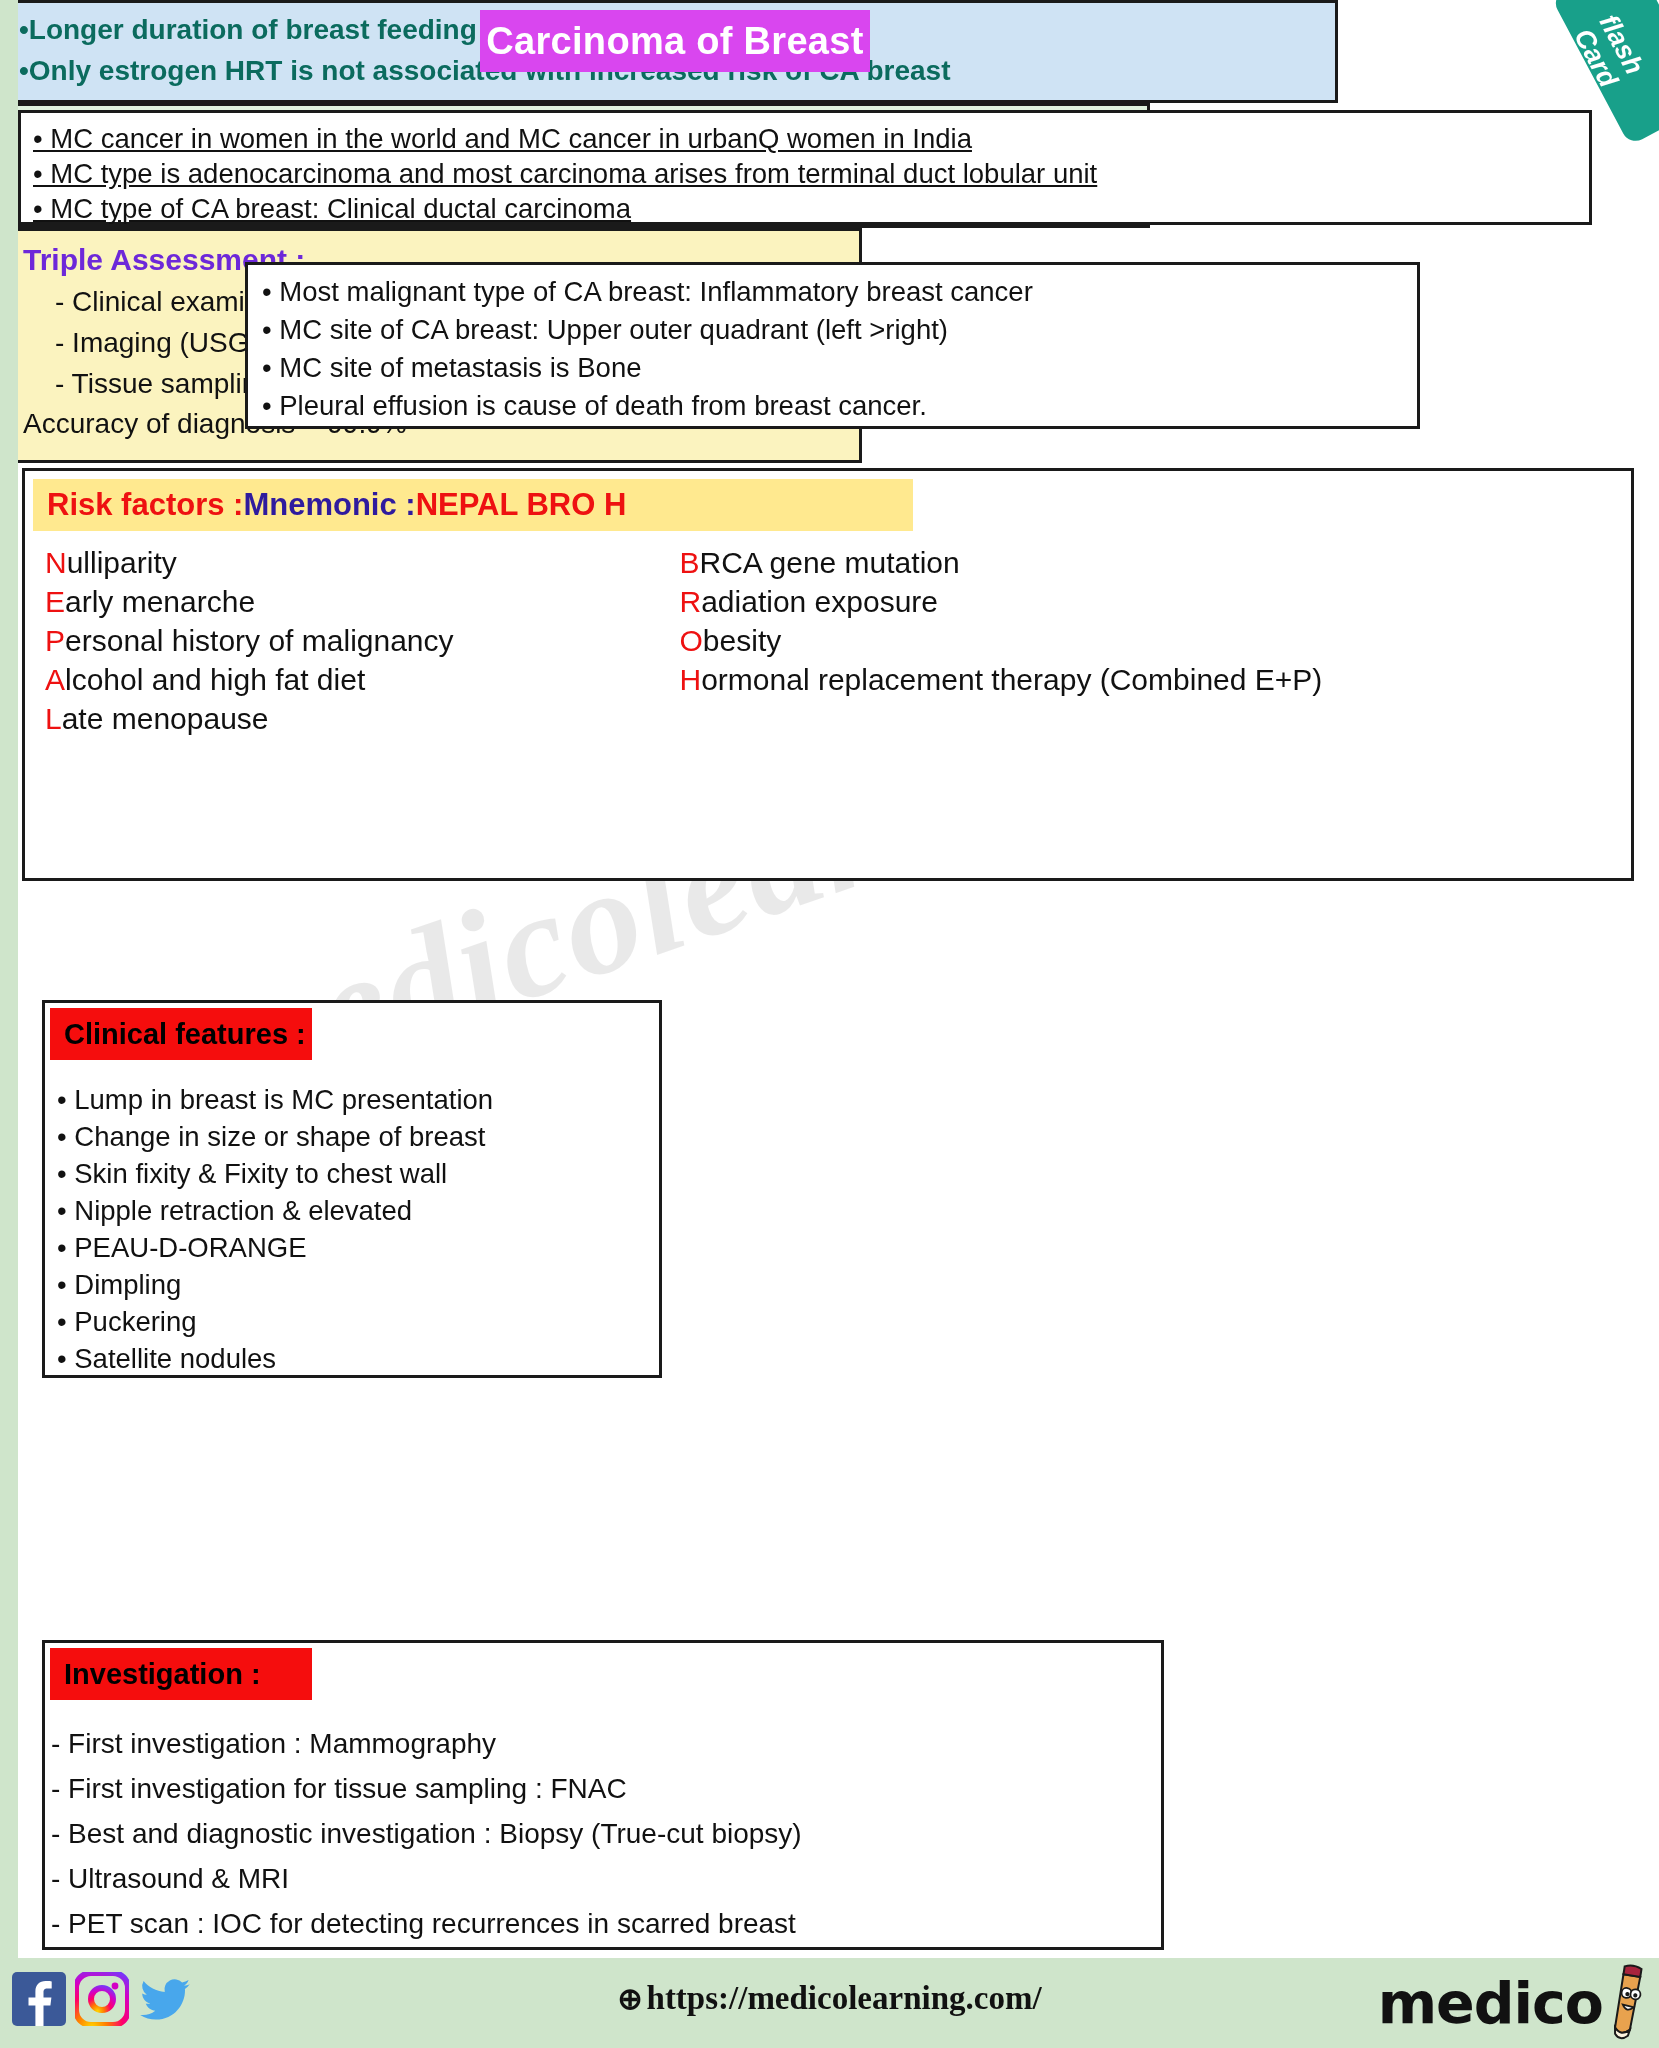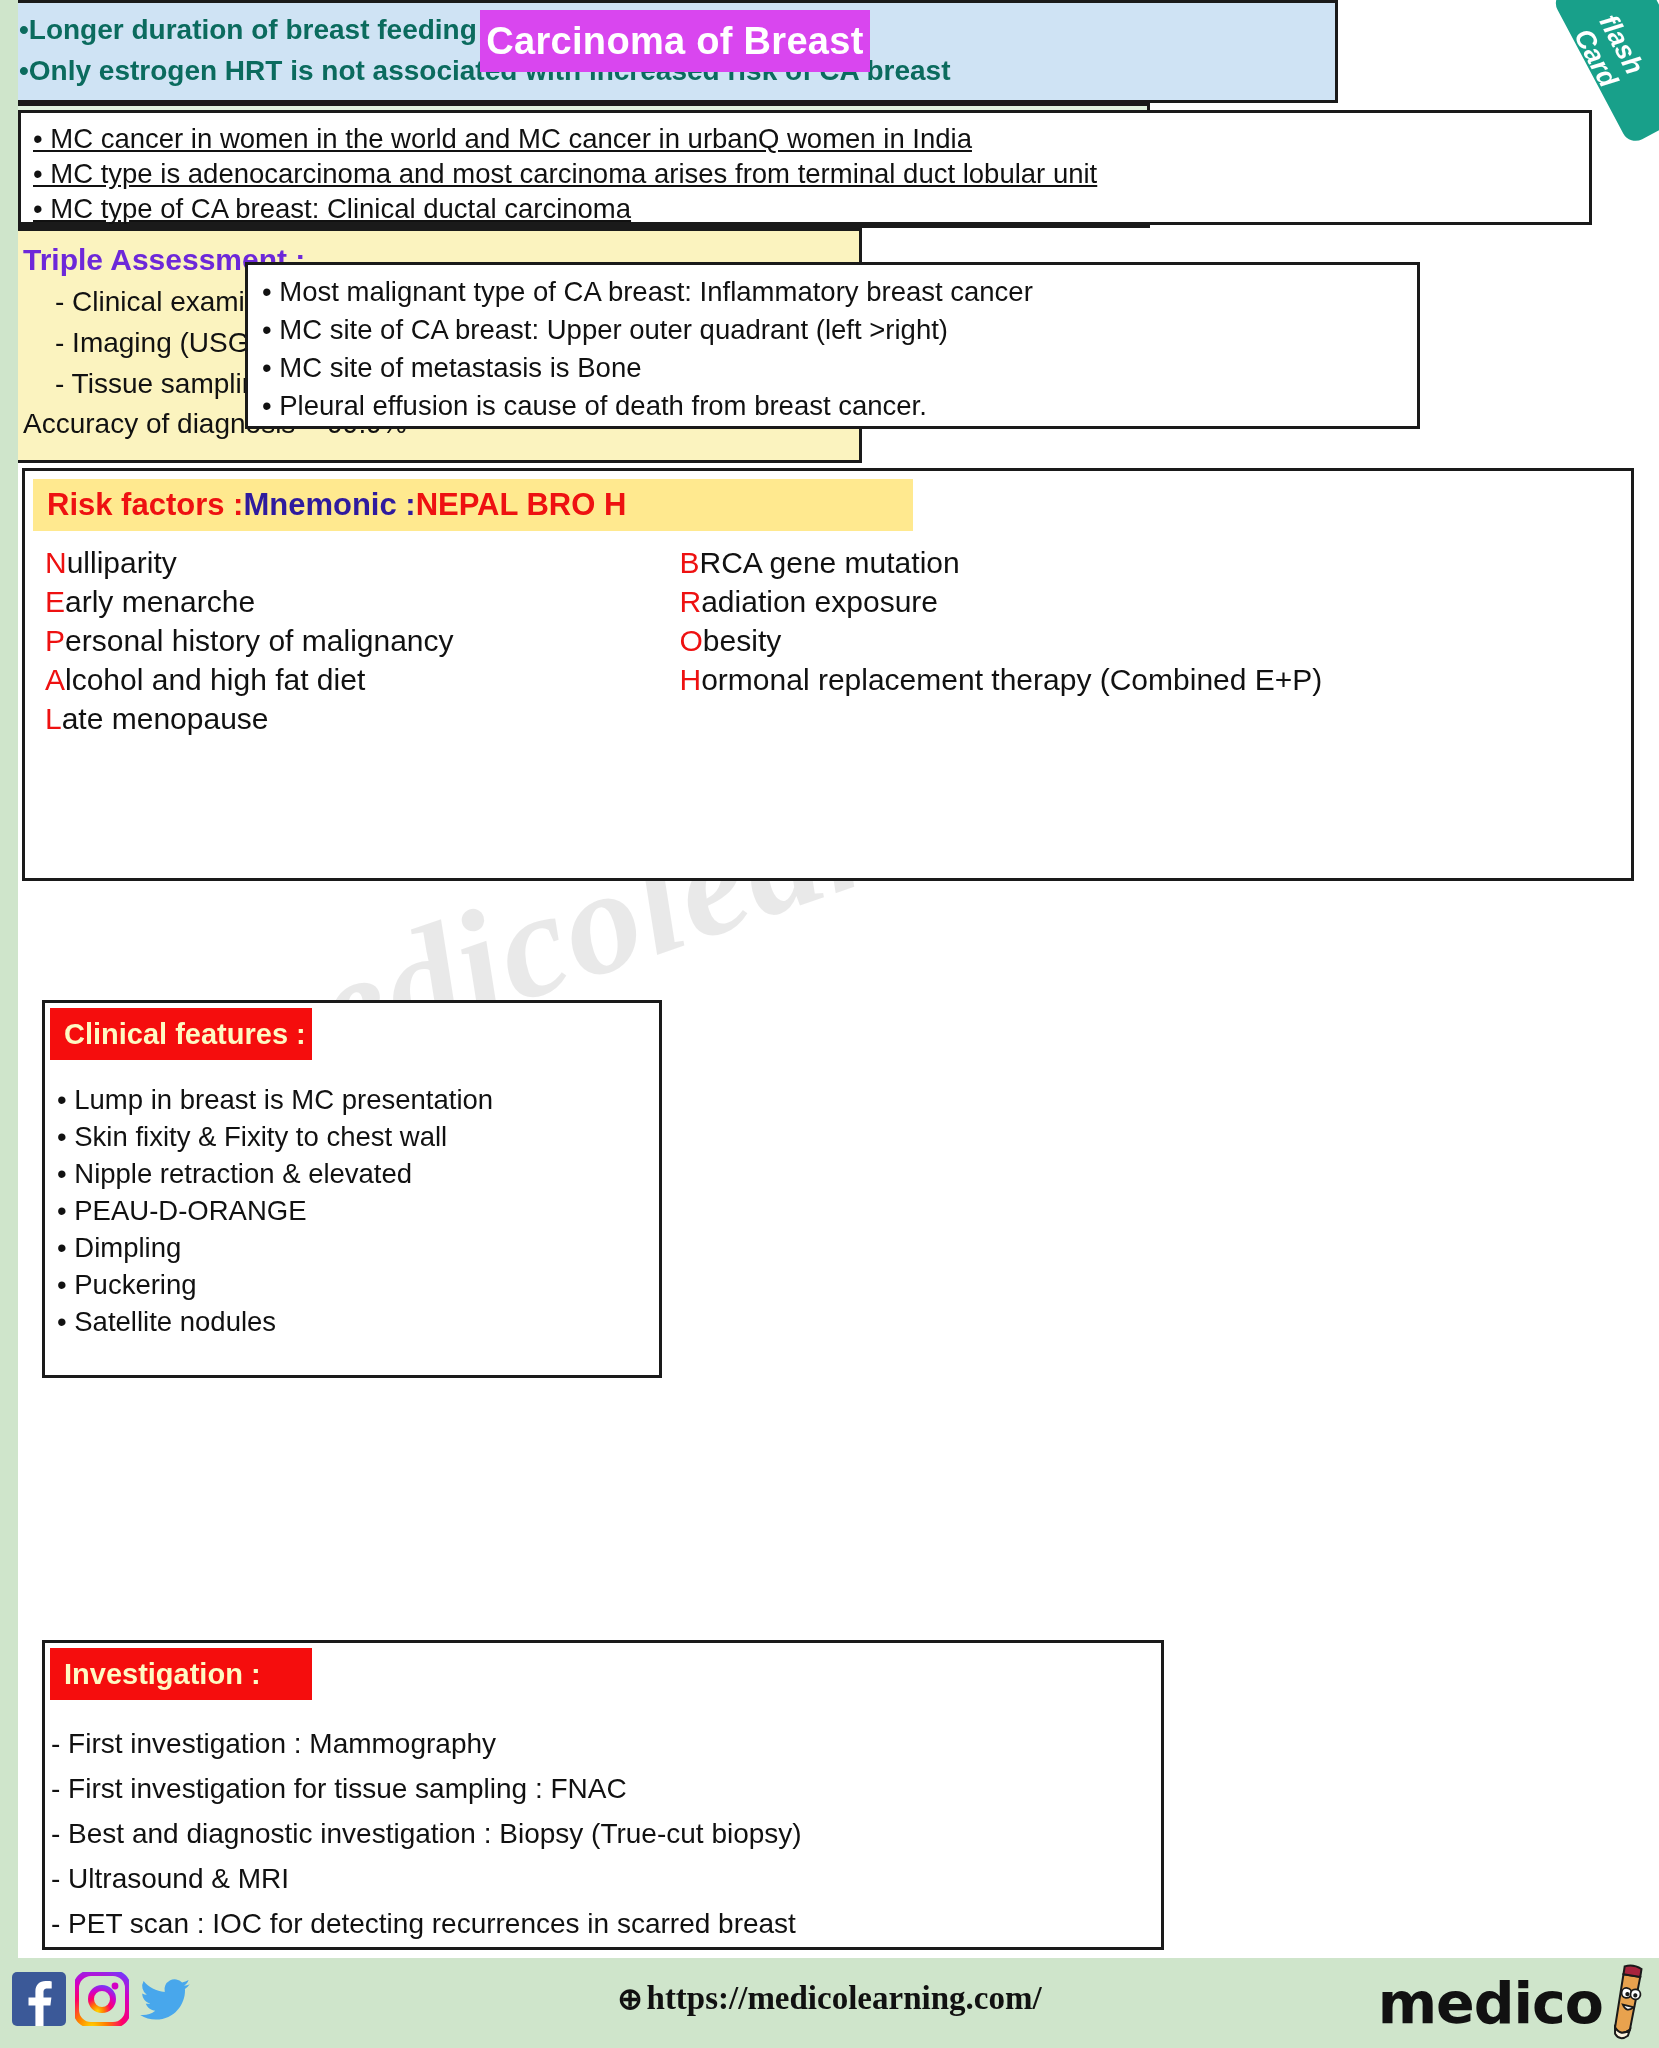--- a/index.html
+++ b/index.html
@@ -190,21 +190,21 @@
 
   
   #box-clin {
     left: 42px; top: 1000px;
     width: 620px; height: 378px;
     padding: 0;
   }
   .tag-red {
     position: absolute;
     background: #f50d0d;
-    color: #fef9c3;
+    color: #000000;
     font-size: 29px;
     font-weight: bold;
     display: flex;
     align-items: center;
     padding: 0 14px;
     box-sizing: border-box;
     white-space: nowrap;
   }
   #tag-clin { left: 5px; top: 5px; width: 262px; height: 52px; }
   #clin-list {
@@ -386,20 +386,21 @@
 
   <div id="box-blue">
     <div class="bl">•Longer duration of breast feeding has a protective effect</div>
     <div class="bl">•Only estrogen HRT is not associated with increased risk of CA breast</div>
   </div>
 
   <div class="box" id="box-clin">
     <div class="tag-red" id="tag-clin">Clinical features :</div>
     <ul class="bullets" id="clin-list">
       <li>• Lump in breast is MC presentation</li>
+      <li>• Change in size or shape of breast</li>
       <li>• Skin fixity  &amp; Fixity to chest wall</li>
       <li>• Nipple retraction &amp; elevated</li>
       <li>• PEAU-D-ORANGE</li>
       <li>• Dimpling</li>
       <li>• Puckering</li>
       <li>• Satellite nodules</li>
     </ul>
   </div>
 
   <div id="box-meta">

